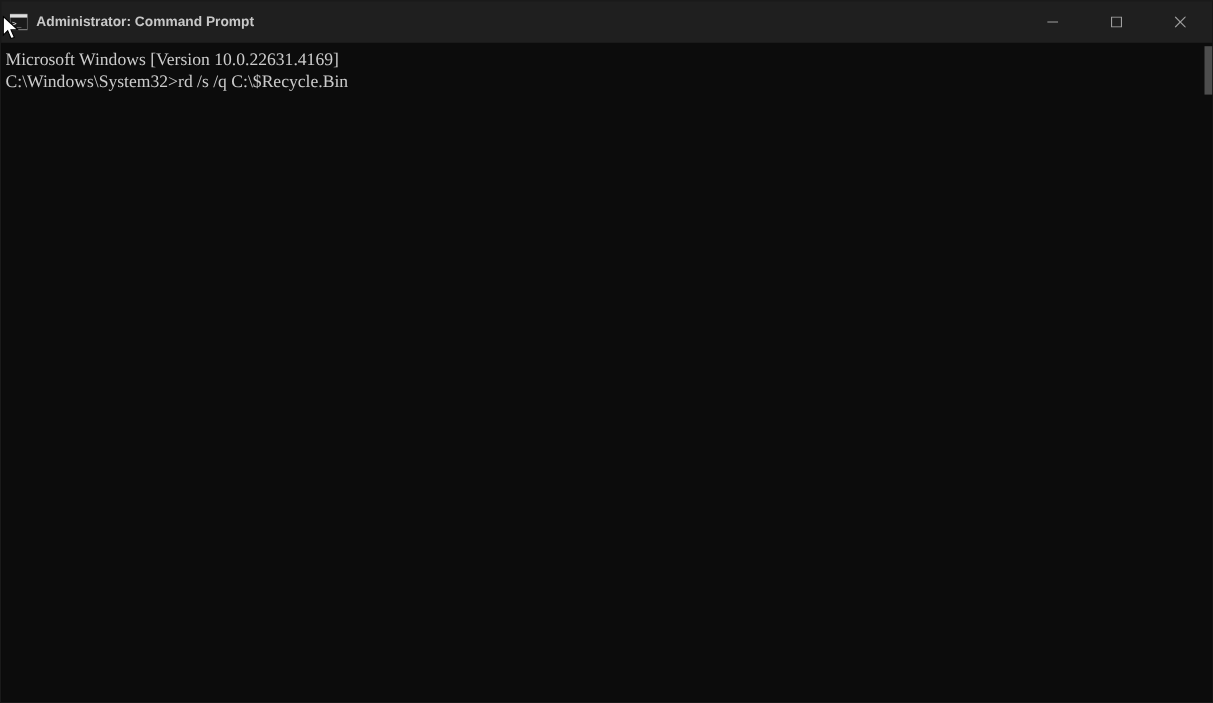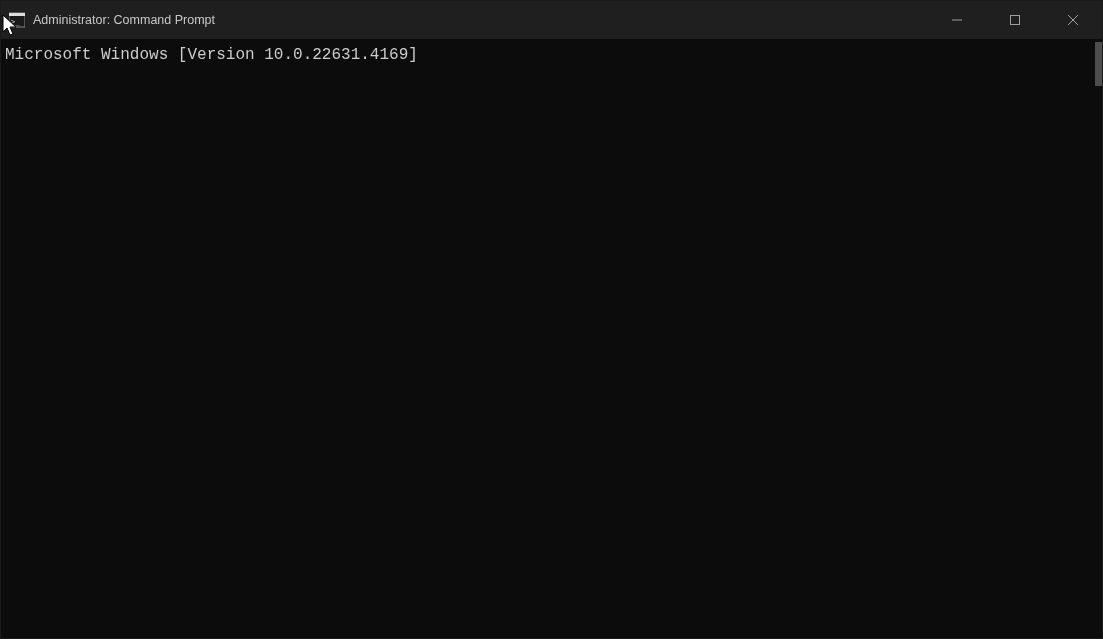--- a/index.html
+++ b/index.html
@@ -39,42 +39,42 @@
       align-items: center;
       justify-content: center;
     }
     .app-icon svg {
       width: 16px;
       height: 16px;
     }
     .title-text {
       color: #c8c8c8;
       font-size: 12.5px;
-      font-weight: 400;
+      font-weight: 700;
     }
     .window-controls {
       position: absolute;
       right: 0;
       top: 0;
       height: 38px;
       display: flex;
     }
     .win-btn {
       width: 58px;
       height: 38px;
       display: flex;
       align-items: center;
       justify-content: center;
       color: #a0a0a0;
     }
     .terminal-area {
       flex: 1;
       background: #0c0c0c;
       padding: 6px 4px 16px 4px;
-      font-family: Liberation Mono, monospace;
+      font-family: Liberation Serif, serif;
       font-size: 16px;
       line-height: 20px;
       color: #cccccc;
       position: relative;
       overflow: hidden;
     }
     .term-line {
       white-space: pre;
     }
     .scrollbar {
@@ -125,20 +125,21 @@
             <line x1="0" y1="0" x2="10" y2="10" stroke="currentColor" stroke-width="1"></line>
             <line x1="10" y1="0" x2="0" y2="10" stroke="currentColor" stroke-width="1"></line>
           </svg>
       </div>
     </div>
   </div>
 
   <div class="terminal-area">
     <div class="term-line">Microsoft Windows [Version 10.0.22631.4169]</div>
     <div class="term-line"></div>
+    <div class="term-line">C:\Windows\System32&gt;rd /s /q C:\$Recycle.Bin</div>
   </div>
 
   <div class="scrollbar"></div>
 </div>
 
 <svg class="cursor" viewBox="0 0 18 24">
   <path d="M1 1 L1 18 L5 14 L8 21 L11 20 L8 13 L14 13 Z" fill="#fff" stroke="#000" stroke-width="1"></path>
 </svg>
 
 </body></html>

